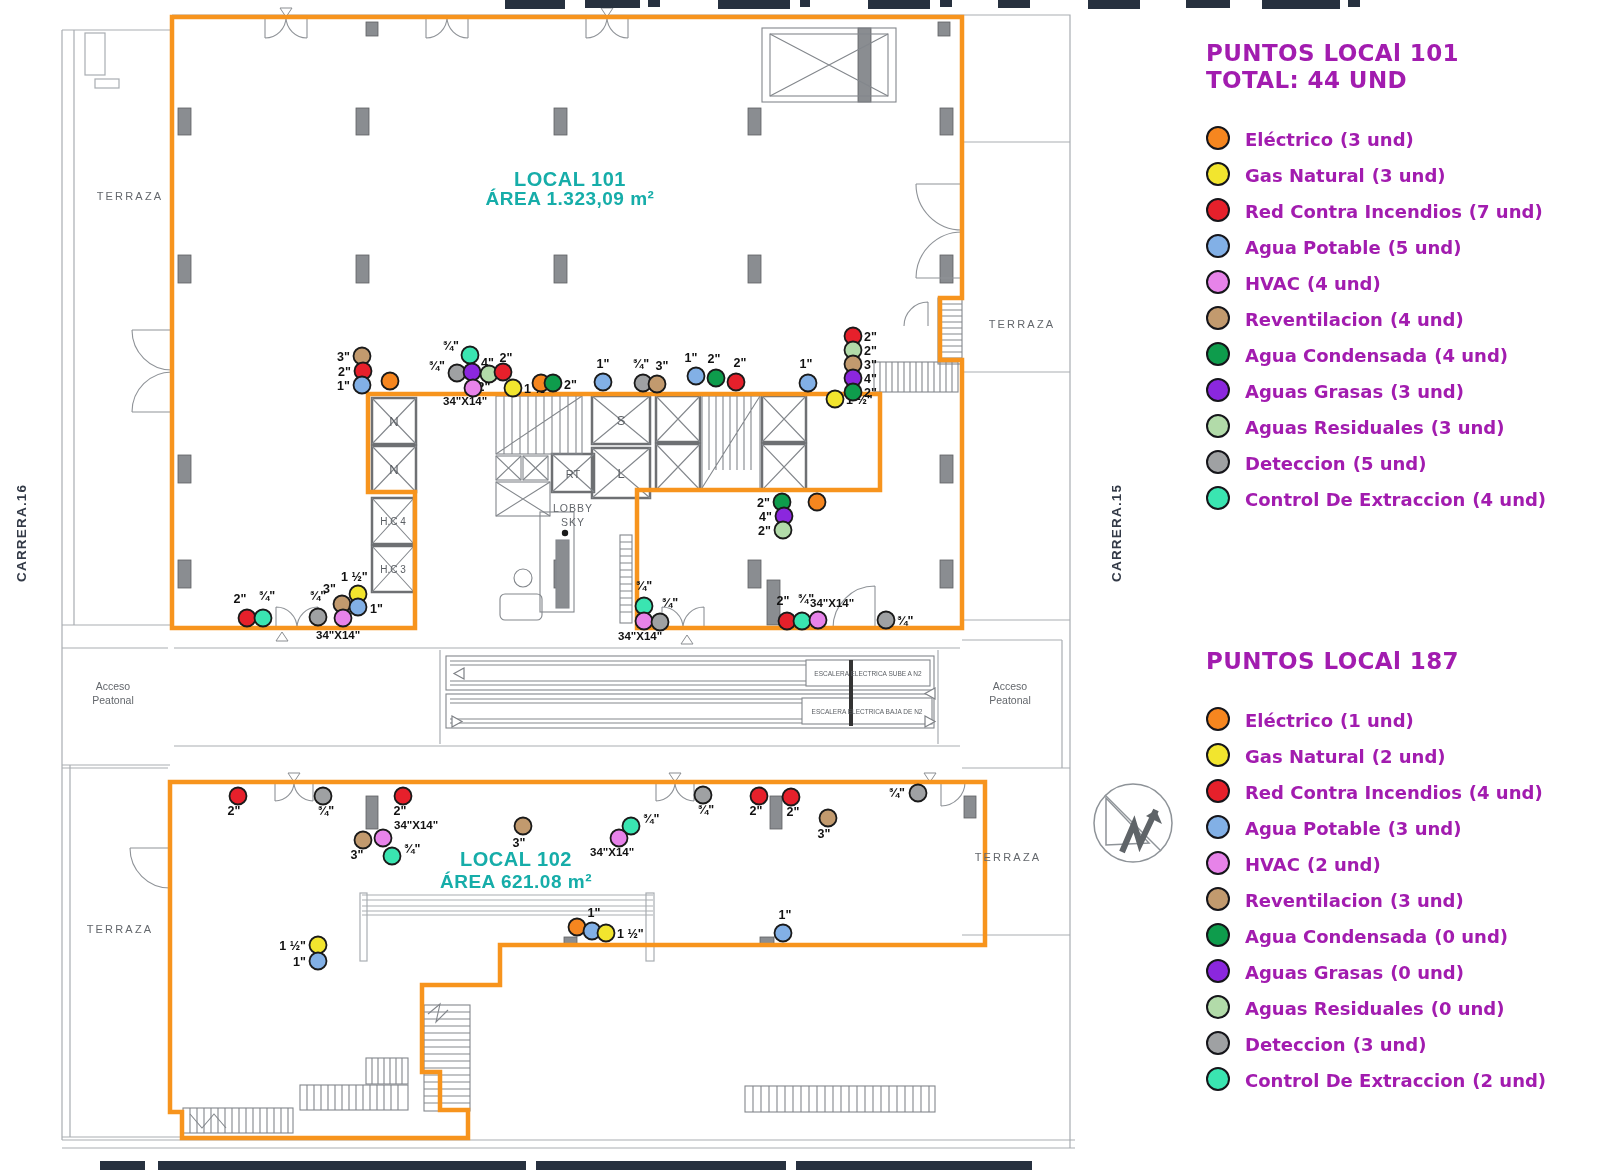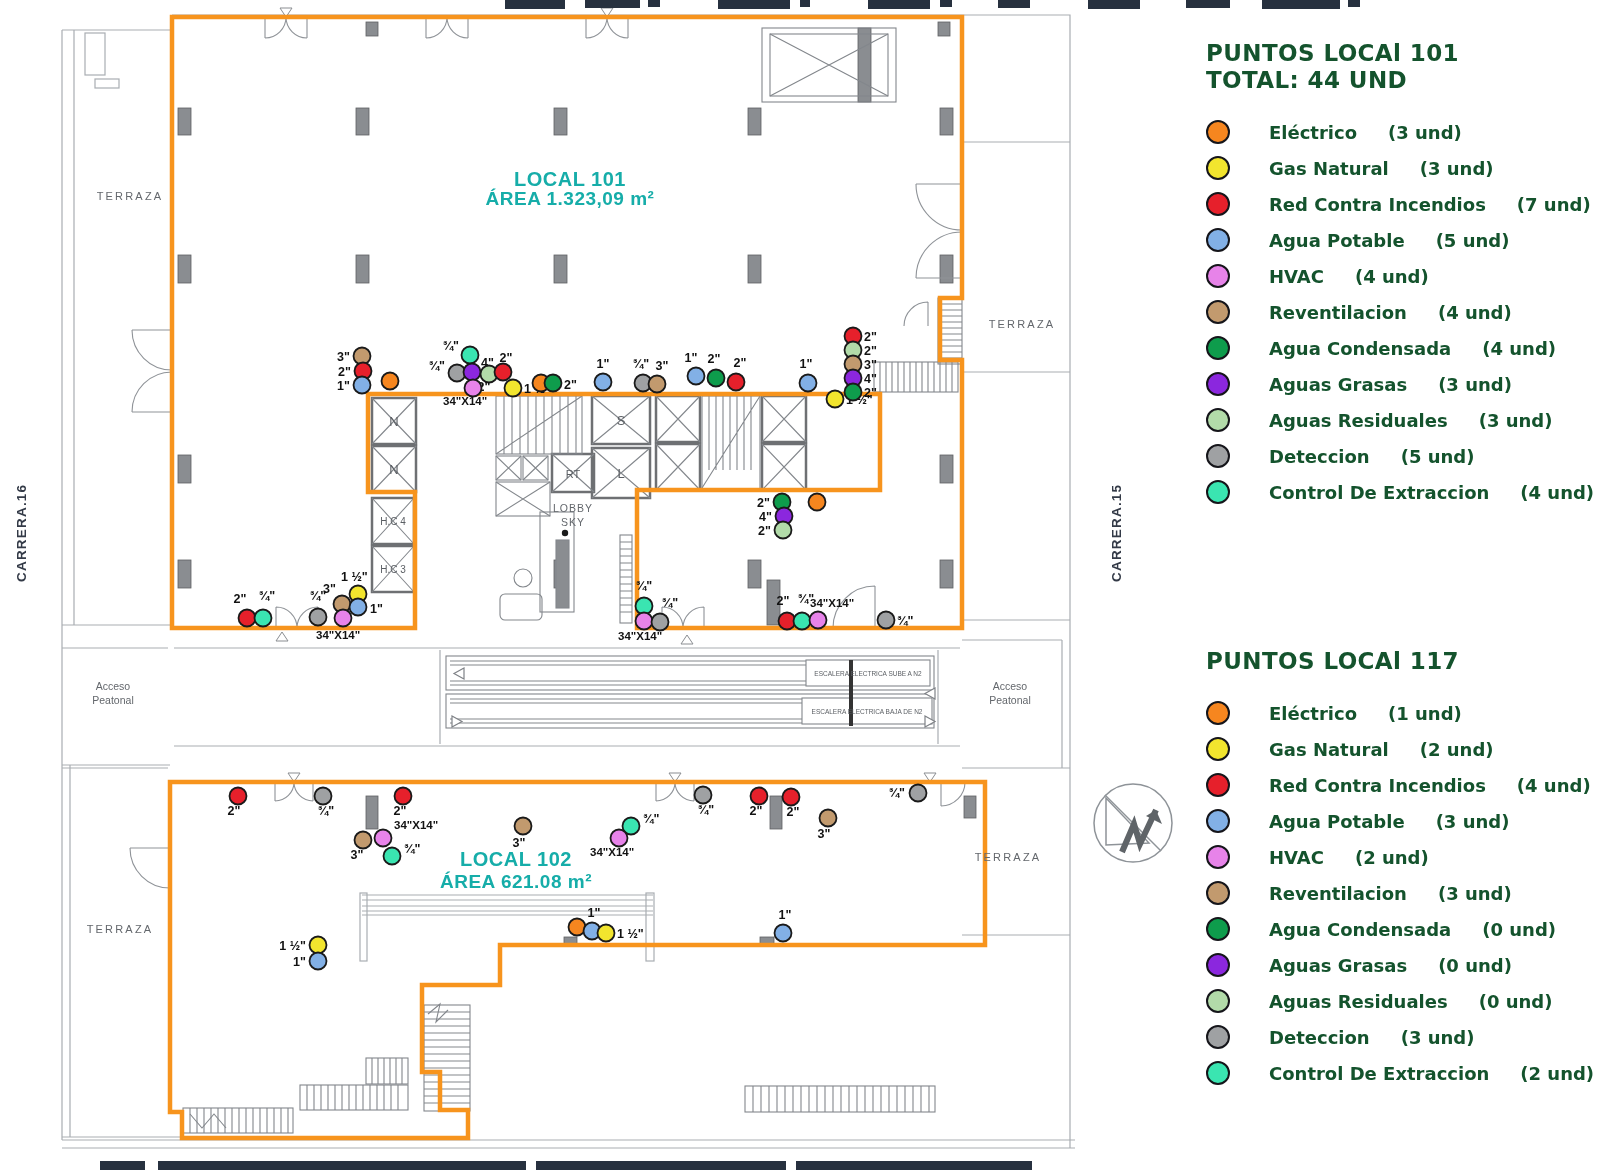--- a/index.html
+++ b/index.html
@@ -7,26 +7,26 @@
   #plan{position:absolute;left:0;top:0;}
   text{font-family:"Liberation Sans","DejaVu Sans",sans-serif;}
   .tz{fill:#63676C;font-size:11px;letter-spacing:2.2px;}
   .small{fill:#63676C;font-size:10.5px;}
   .teal{fill:#16ADA9;font-weight:bold;letter-spacing:.5px;}
   .pt{font-size:12.5px;font-weight:bold;fill:#121212;}
   .duct{font-size:11.5px;font-weight:bold;fill:#121212;}
   .elev{fill:#5A5E63;}
   .esc{fill:#5A5E63;font-size:6.5px;}
   .carrera{fill:#333A47;font-weight:bold;font-size:13.5px;letter-spacing:1.2px;}
-  .legend{position:absolute;left:1206px;width:392px;color:#14532d;}
+  .legend{position:absolute;left:1206px;width:392px;color:#a21caf;}
   #legend-101{top:40px;}
   #legend-102{top:648px;}
   .legend-title,.legend-total{font-size:23px;font-weight:bold;line-height:1.18;letter-spacing:.4px;}
   .legend-items{margin-top:20px;}
-  .item{display:flex;align-items:center;height:36px;gap:24px;}
+  .item{display:flex;align-items:flex-end;height:36px;}
   .swatch{width:20px;height:20px;border-radius:50%;border:2.4px solid #15151a;margin-right:15px;flex:none;}
   .iname{font-size:18px;font-weight:bold;}
   .icount{font-size:18px;margin-left:7px;font-weight:bold;}
 </style>
 </head>
 <body>
 
 <div class="canvas">
 
 <svg id="plan" width="1600" height="1170" viewBox="0 0 1600 1170">
@@ -430,21 +430,21 @@
           <span class="icount">(5 und)</span>
         </div>
         <div class="item">
           <span class="swatch" style="background: rgb(58, 229, 177);"></span>
           <span class="iname">Control De Extraccion</span>
           <span class="icount">(4 und)</span>
         </div>
       </div>
 </div>
 <div class="legend" id="legend-102">
-  <div class="legend-title">PUNTOS LOCAl 117</div>
+  <div class="legend-title">PUNTOS LOCAl 187</div>
   <div class="legend-items">
         <div class="item">
           <span class="swatch" style="background: rgb(246, 134, 31);"></span>
           <span class="iname">Eléctrico</span>
           <span class="icount">(1 und)</span>
         </div>
         <div class="item">
           <span class="swatch" style="background: rgb(242, 229, 46);"></span>
           <span class="iname">Gas Natural</span>
           <span class="icount">(2 und)</span>

